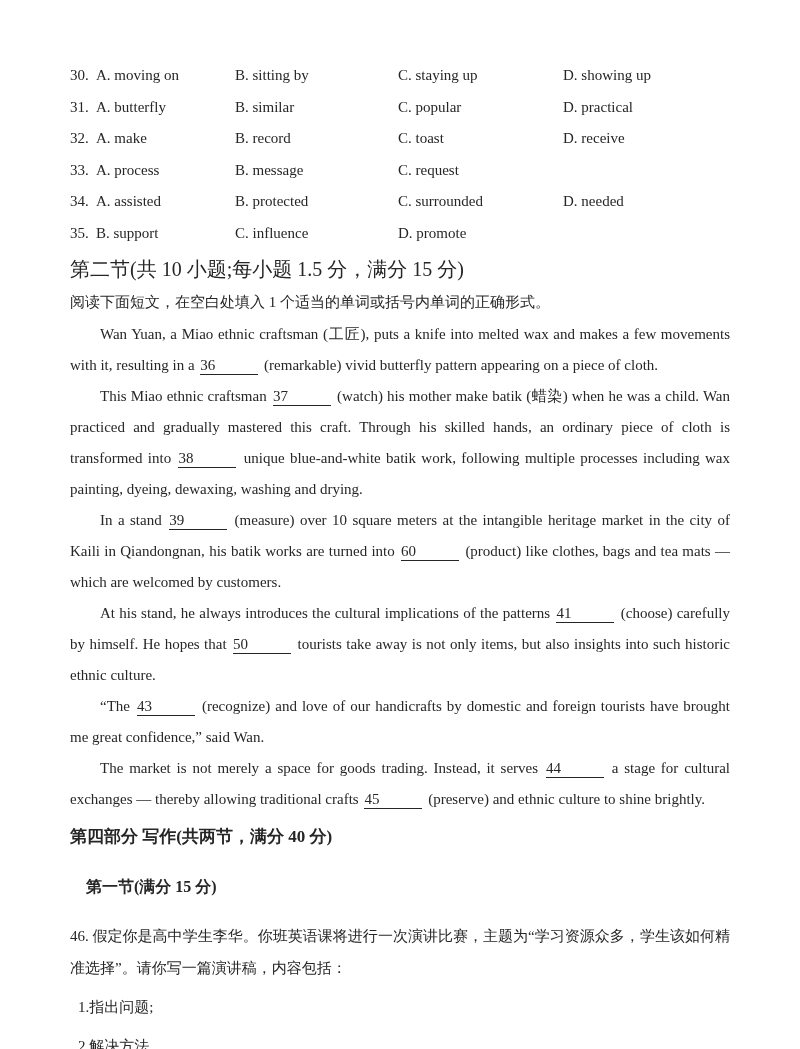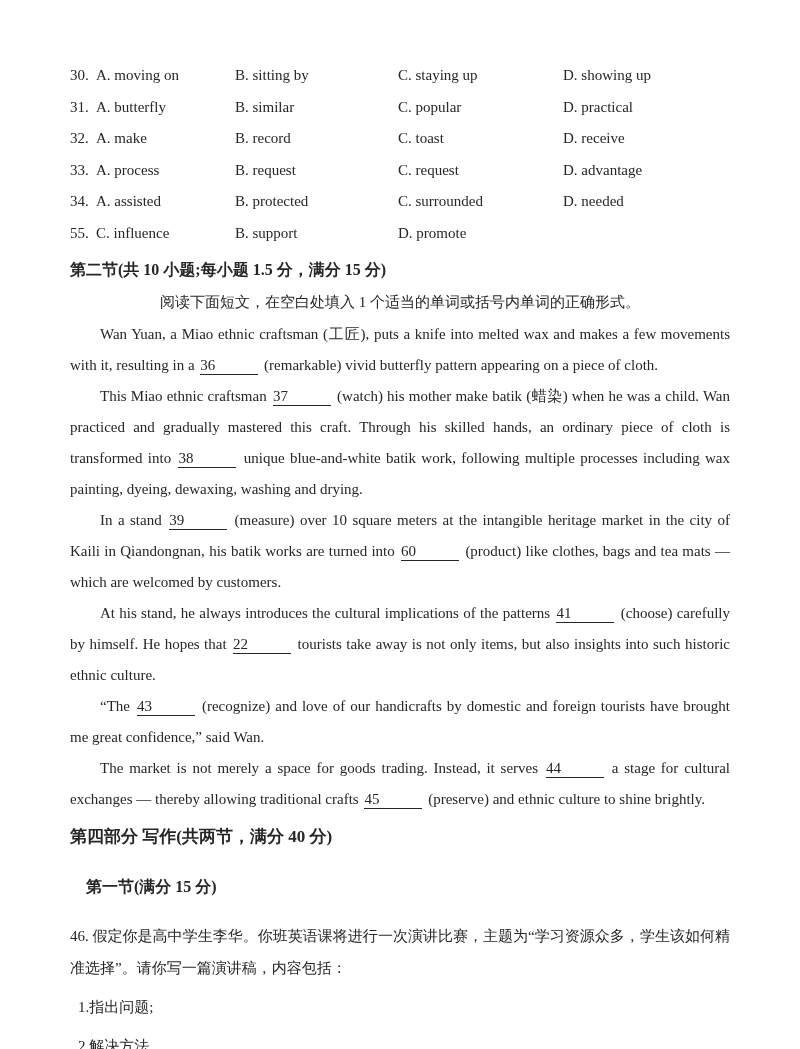--- a/index.html
+++ b/index.html
@@ -20,30 +20,29 @@
   .opt-row {
     display: grid;
     grid-template-columns: 26px 139px 163px 165px 1fr;
     line-height: 31.5px;
     font-size: 15px;
   }
   .opt-num { white-space: nowrap; }
   .opt-cell { white-space: nowrap; }
 
   .section-heading {
-    font-size: 16px;
-    font-weight: bold;
+    font-size: 20px;
+    font-weight: normal;
     margin: 2px 0 0 0;
     line-height: 33px;
   }
   .instruction {
     margin: 0;
     font-size: 15px;
     line-height: 33px;
-    text-align: center;
   }
   .cloze-p {
     margin: 0;
     font-size: 15px;
     line-height: 31px;
     text-indent: 2em;
     text-align: justify;
   }
   .blank {
     display: inline-block;
@@ -100,47 +99,46 @@
       <div class="opt-row">
         <span class="opt-num">32.</span>
         <span class="opt-cell">A. make</span>
         <span class="opt-cell">B. record</span>
         <span class="opt-cell">C. toast</span>
         <span class="opt-cell">D. receive</span>
       </div>
       <div class="opt-row">
         <span class="opt-num">33.</span>
         <span class="opt-cell">A. process</span>
-        <span class="opt-cell">B. request</span>
+        <span class="opt-cell">B. message</span>
         <span class="opt-cell">C. request</span>
-        <span class="opt-cell">D. advantage</span>
       </div>
       <div class="opt-row">
         <span class="opt-num">34.</span>
         <span class="opt-cell">A. assisted</span>
         <span class="opt-cell">B. protected</span>
         <span class="opt-cell">C. surrounded</span>
         <span class="opt-cell">D. needed</span>
       </div>
       <div class="opt-row">
-        <span class="opt-num">55.</span>
+        <span class="opt-num">35.</span>
+        <span class="opt-cell">B. support</span>
         <span class="opt-cell">C. influence</span>
-        <span class="opt-cell">B. support</span>
         <span class="opt-cell">D. promote</span>
       </div>
     </div>
 
   <h2 class="section-heading">第二节(共 10 小题;每小题 1.5 分，满分 15 分)</h2>
   <p class="instruction">阅读下面短文，在空白处填入 1 个适当的单词或括号内单词的正确形式。</p>
 
   <div>
       <p class="cloze-p">Wan Yuan, a Miao ethnic craftsman (工匠), puts a knife into melted wax and makes a few movements with it, resulting in a <span class="blank">36</span> (remarkable) vivid butterfly pattern appearing on a piece of cloth.</p>
       <p class="cloze-p">This Miao ethnic craftsman <span class="blank">37</span> (watch) his mother make batik (蜡染) when he was a child. Wan practiced and gradually mastered this craft. Through his skilled hands, an ordinary piece of cloth is transformed into <span class="blank">38</span> unique blue-and-white batik work, following multiple processes including wax painting, dyeing, dewaxing, washing and drying.</p>
       <p class="cloze-p">In a stand <span class="blank">39</span> (measure) over 10 square meters at the intangible heritage market in the city of Kaili in Qiandongnan, his batik works are turned into <span class="blank">60</span> (product) like clothes, bags and tea mats — which are welcomed by customers.</p>
-      <p class="cloze-p">At his stand, he always introduces the cultural implications of the patterns <span class="blank">41</span> (choose) carefully by himself. He hopes that <span class="blank">22</span> tourists take away is not only items, but also insights into such historic ethnic culture.</p>
+      <p class="cloze-p">At his stand, he always introduces the cultural implications of the patterns <span class="blank">41</span> (choose) carefully by himself. He hopes that <span class="blank">50</span> tourists take away is not only items, but also insights into such historic ethnic culture.</p>
       <p class="cloze-p">“The <span class="blank">43</span> (recognize) and love of our handicrafts by domestic and foreign tourists have brought me great confidence,” said Wan.</p>
       <p class="cloze-p">The market is not merely a space for goods trading. Instead, it serves <span class="blank">44</span> a stage for cultural exchanges — thereby allowing traditional crafts <span class="blank">45</span> (preserve) and ethnic culture to shine brightly.</p>
     </div>
 
   <h1 class="part-heading">第四部分 写作(共两节，满分 40 分)</h1>
   <h2 class="sub-heading">第一节(满分 15 分)</h2>
 
   <p class="q46">46. 假定你是高中学生李华。你班英语课将进行一次演讲比赛，主题为“学习资源众多，学生该如何精准选择”。请你写一篇演讲稿，内容包括：</p>
   <p class="point">1.指出问题;</p>
   <p class="point">2.解决方法。</p>

